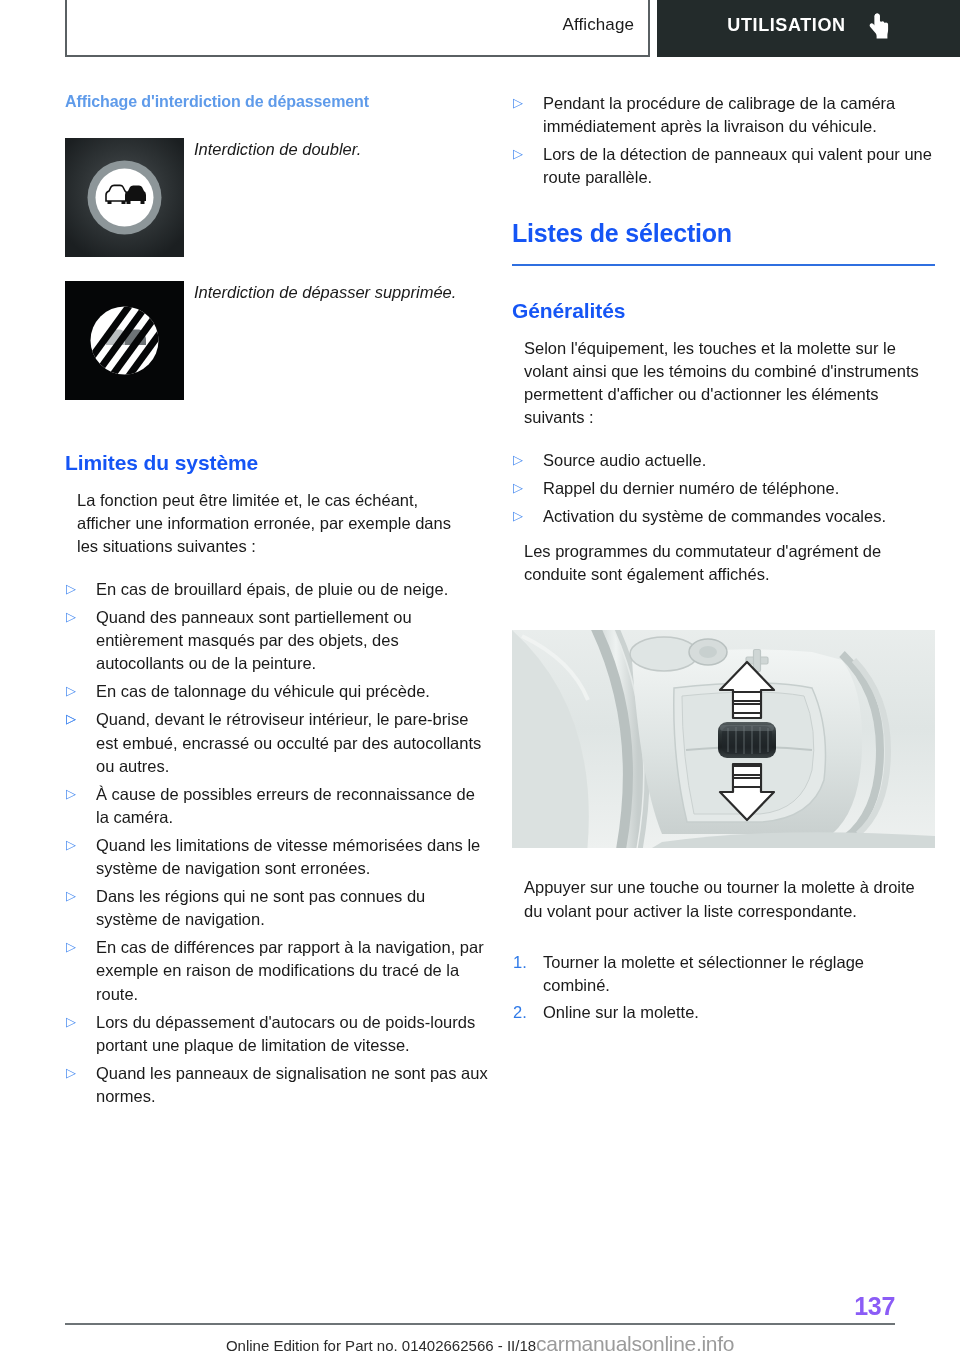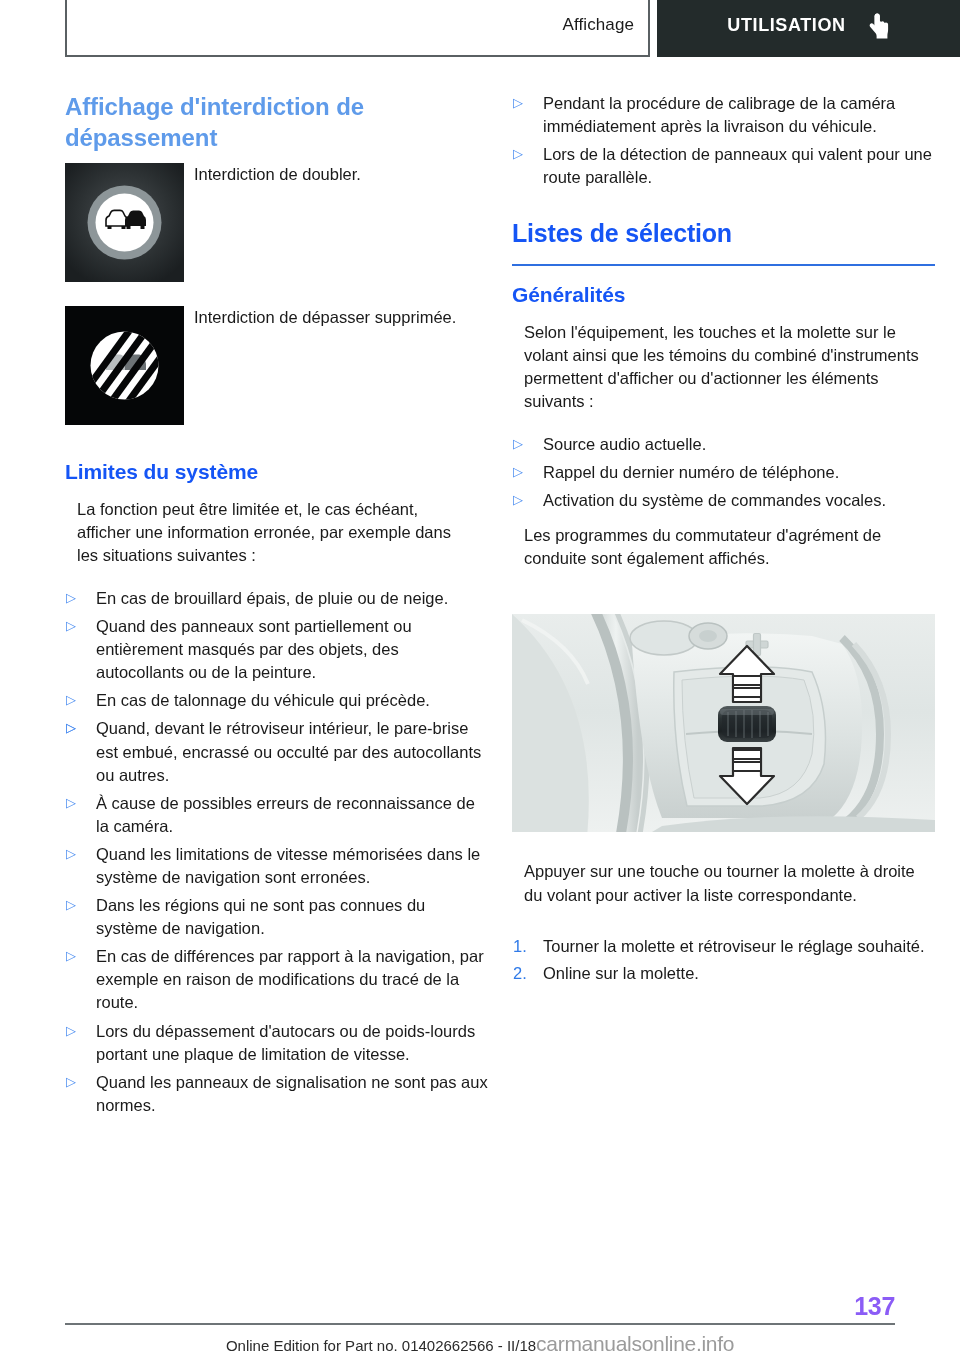--- a/index.html
+++ b/index.html
@@ -77,39 +77,39 @@
   .col {
     position: absolute;
     top: 0;
     width: 423px;
   }
   .col-left  { left: 65px;  }
   .col-right { left: 512px; }
 
   
   h1.chapter-title {
-    margin: 0 0 2px 0;
-    font-size: 24px;
+    margin: 0 0 18px 0;
+    font-size: 16px;
     line-height: 1.28;
     font-weight: bold;
     color: #5f9bea;
     letter-spacing: -0.1px;
   }
   h2.section-title {
     margin: 0;
     padding-bottom: 16px;
     font-size: 25px;
     line-height: 1.2;
     font-weight: bold;
     color: #1555f5;
     border-bottom: 2px solid #2f6fe0;
     letter-spacing: -0.2px;
   }
   h3.sub-title {
-    margin: 0 0 3px 0;
+    margin: 16px 0 3px 0;
     font-size: 21px;
     line-height: 1.25;
     font-weight: bold;
     color: #1555f5;
     letter-spacing: -0.1px;
   }
 
   
   p.body-text {
     margin: 12px;
@@ -174,20 +174,21 @@
     width: 119px;
     height: 119px;
     flex: 0 0 119px;
   }
   .sign-caption {
     flex: 1;
     padding-left: 10px;
     font-size: 16.5px;
     line-height: 1.40;
     color: #1a1a1a;
+    font-style: italic;
   }
 
   
   .photo-figure {
     width: 423px;
     height: 218px;
     display: block;
   }
 
   
@@ -528,21 +529,21 @@
 
     <div class="spacer-16"></div>
 
     <p class="body-text">Appuyer sur une touche ou tourner la molette à droite du volant pour activer la liste correspondante.</p>
 
     <div class="spacer-16"></div>
 
     <ol class="step-list">
       <li>
         <span class="step-marker">1.</span>
-        <span>Tourner la molette et rétroviseur le réglage souhaité.</span>
+        <span>Tourner la molette et sélectionner le réglage combiné.</span>
       </li>
       <li>
         <span class="step-marker">2.</span>
         <span>Online sur la molette.</span>
       </li>
     </ol>
   </div>
 </div>
 
 <div class="footer">

